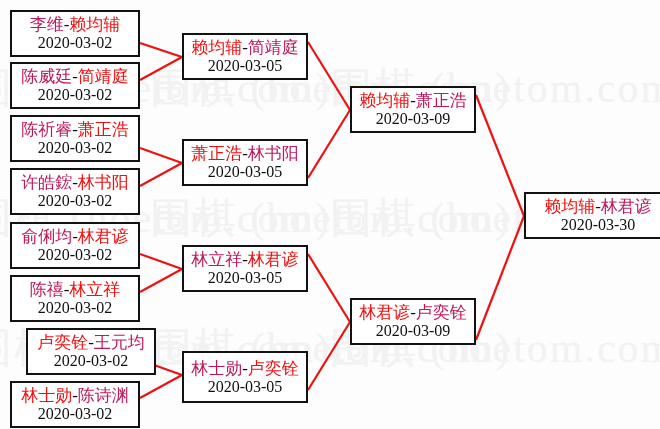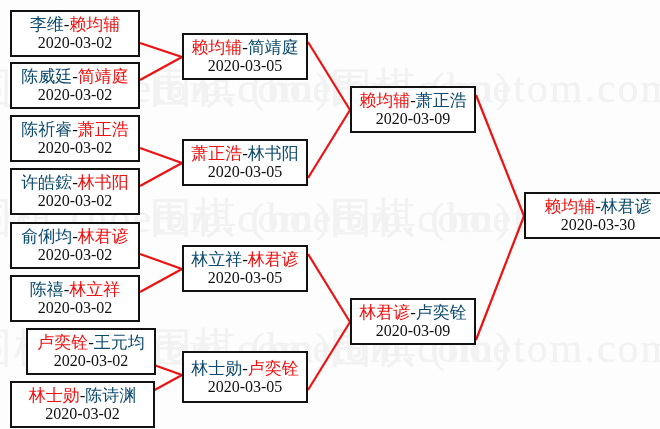--- a/index.html
+++ b/index.html
@@ -67,21 +67,21 @@
     white-space: nowrap;
     letter-spacing: 0px;
   }
   .match-date {
     font-size: 16px;
     color: #101010;
     white-space: nowrap;
     letter-spacing: 0px;
   }
   .p-win  { color: #f01010; }
-  .p-lose { color: #0c4a6e; }
+  .p-lose { color: #be185d; }
   .p-dash { color: #101010; }
 </style>
 </head>
 <body>
 
 <div id="bracket-root">
 
   <div id="watermark-layer">
       <div class="watermark-text" style="left: -30px; top: 190px; color: rgb(242, 242, 242);">围棋 (hoetom.com)</div>
       <div class="watermark-text" style="left: 150px; top: 190px; color: rgb(242, 242, 242);">围棋 (hoetom.com)</div>
@@ -133,21 +133,21 @@
         <div class="match-date">2020-03-02</div>
       </div>
       <div class="match-box" style="left: 10px; top: 275px; width: 130px; height: 47px; border-color: rgb(18, 18, 18);">
         <div class="match-players"><span class="p-lose">陈禧</span><span class="p-dash">-</span><span class="p-win">林立祥</span></div>
         <div class="match-date">2020-03-02</div>
       </div>
       <div class="match-box" style="left: 26px; top: 328px; width: 130px; height: 47px; border-color: rgb(18, 18, 18);">
         <div class="match-players"><span class="p-win">卢奕铨</span><span class="p-dash">-</span><span class="p-lose">王元均</span></div>
         <div class="match-date">2020-03-02</div>
       </div>
-      <div class="match-box" style="left: 10px; top: 381px; width: 145px; height: 47px; border-color: rgb(18, 18, 18);">
+      <div class="match-box" style="left: 10px; top: 381px; width: 130px; height: 47px; border-color: rgb(18, 18, 18);">
         <div class="match-players"><span class="p-win">林士勋</span><span class="p-dash">-</span><span class="p-lose">陈诗渊</span></div>
         <div class="match-date">2020-03-02</div>
       </div>
       <div class="match-box" style="left: 182px; top: 33px; width: 126px; height: 47px; border-color: rgb(18, 18, 18);">
         <div class="match-players"><span class="p-win">赖均辅</span><span class="p-dash">-</span><span class="p-lose">简靖庭</span></div>
         <div class="match-date">2020-03-05</div>
       </div>
       <div class="match-box" style="left: 182px; top: 139px; width: 126px; height: 47px; border-color: rgb(18, 18, 18);">
         <div class="match-players"><span class="p-win">萧正浩</span><span class="p-dash">-</span><span class="p-lose">林书阳</span></div>
         <div class="match-date">2020-03-05</div>

